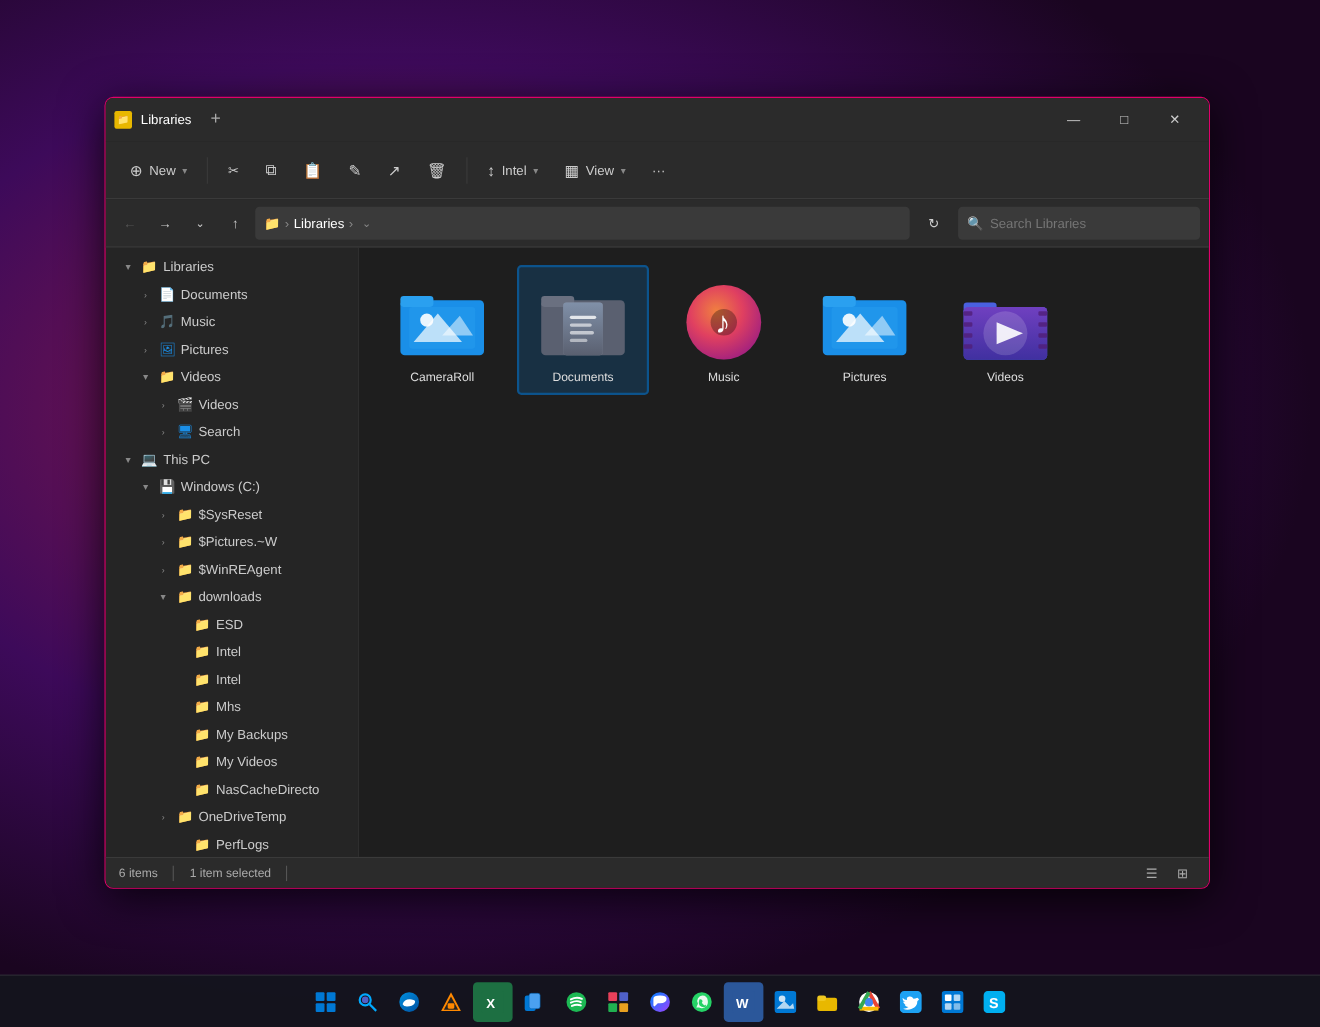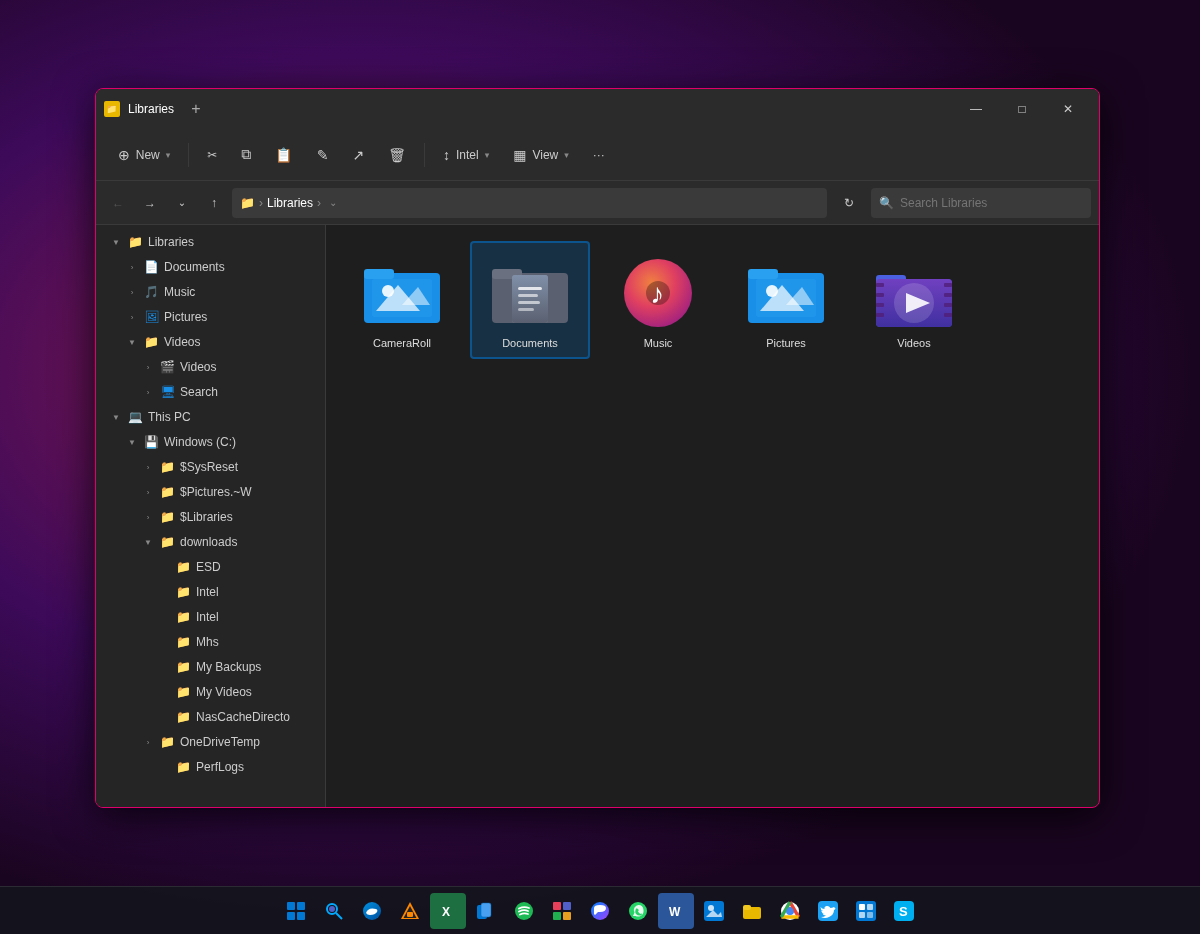--- a/index.html
+++ b/index.html
@@ -541,21 +541,21 @@
 
       <div class="tree-item indent-3">
         <div class="tree-expand">›</div>
         <div class="tree-icon" style="color:#e8b800;">📁</div>
         <span class="tree-label">$Pictures.~W</span>
       </div>
 
       <div class="tree-item indent-3">
         <div class="tree-expand">›</div>
         <div class="tree-icon" style="color:#e8b800;">📁</div>
-        <span class="tree-label">$Libraries</span>
+        <span class="tree-label">$WinREAgent</span>
       </div>
 
       <div class="tree-item indent-3">
         <div class="tree-expand">▼</div>
         <div class="tree-icon" style="color:#e8b800;">📁</div>
         <span class="tree-label">downloads</span>
       </div>
 
       <div class="tree-item indent-4">
         <div class="tree-expand"></div>
@@ -719,20 +719,32 @@
               </linearGradient>
             </defs>
           </svg>
         </div>
         <span class="file-label">Videos</span>
       </div>
 
     </div>
   </div>
 
+  <div class="status-bar">
+    <div class="status-bar-left">
+      <span>6 items</span>
+      <div class="status-separator"></div>
+      <span>1 item selected</span>
+      <div class="status-separator"></div>
+    </div>
+    <div class="status-bar-right">
+      <div class="view-toggle-btn">☰</div>
+      <div class="view-toggle-btn">⊞</div>
+    </div>
+  </div>
 
 </div>
 
 <div class="taskbar">
   <div class="taskbar-apps">
 
     <div class="taskbar-icon" style="color:#0078d4;font-size:20px;">
       <svg width="20" height="20" viewBox="0 0 20 20">
         <rect x="1" y="1" width="8" height="8" rx="1" fill="#0078d4"></rect>
         <rect x="11" y="1" width="8" height="8" rx="1" fill="#0078d4"></rect>

